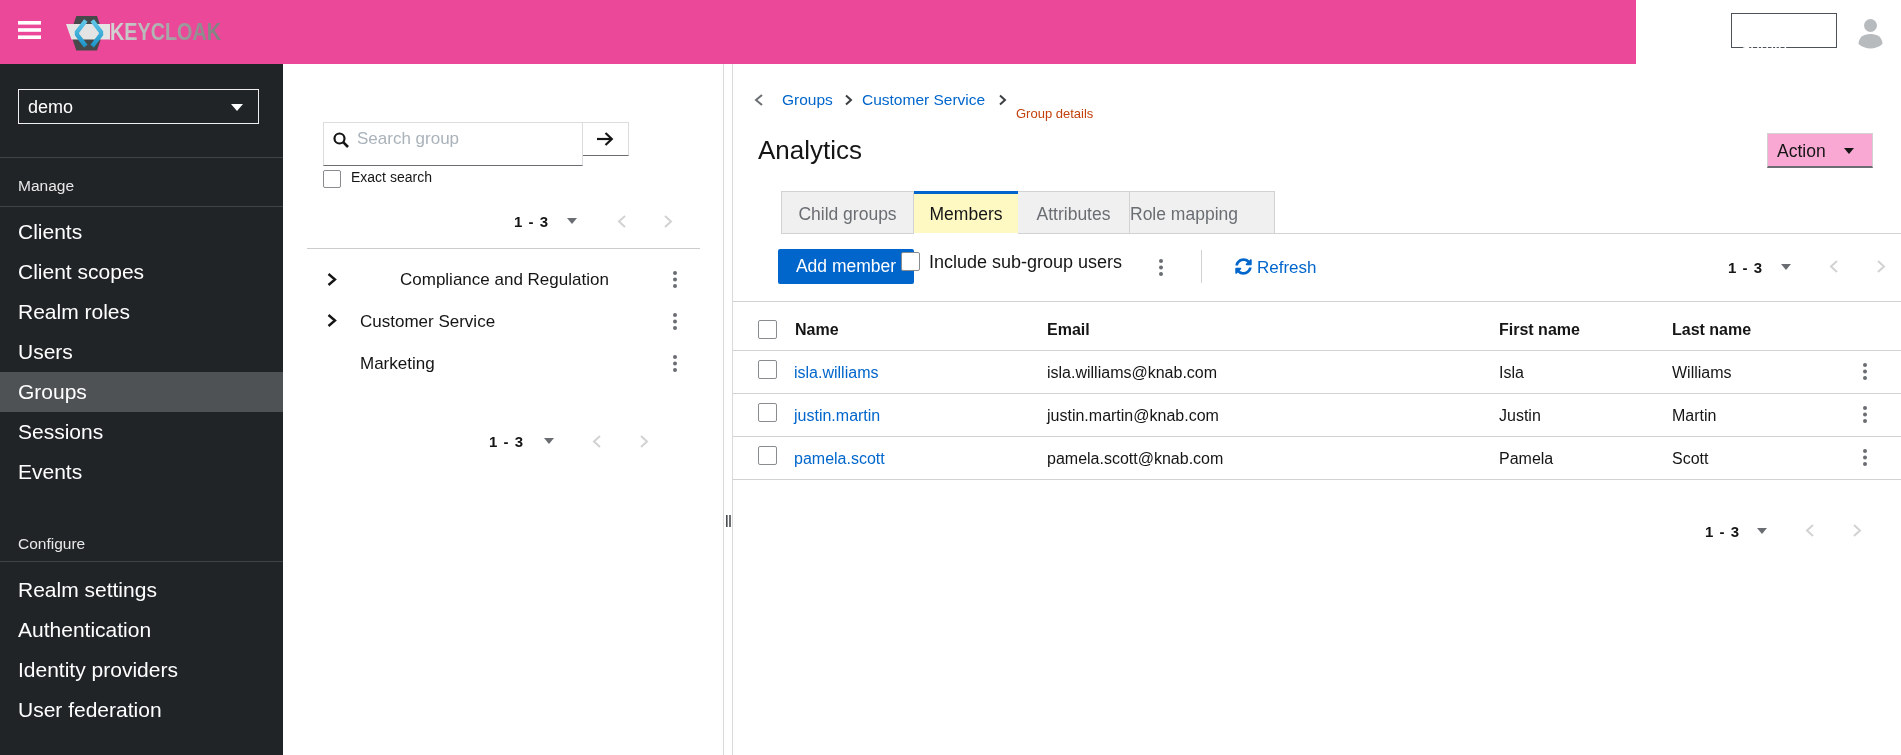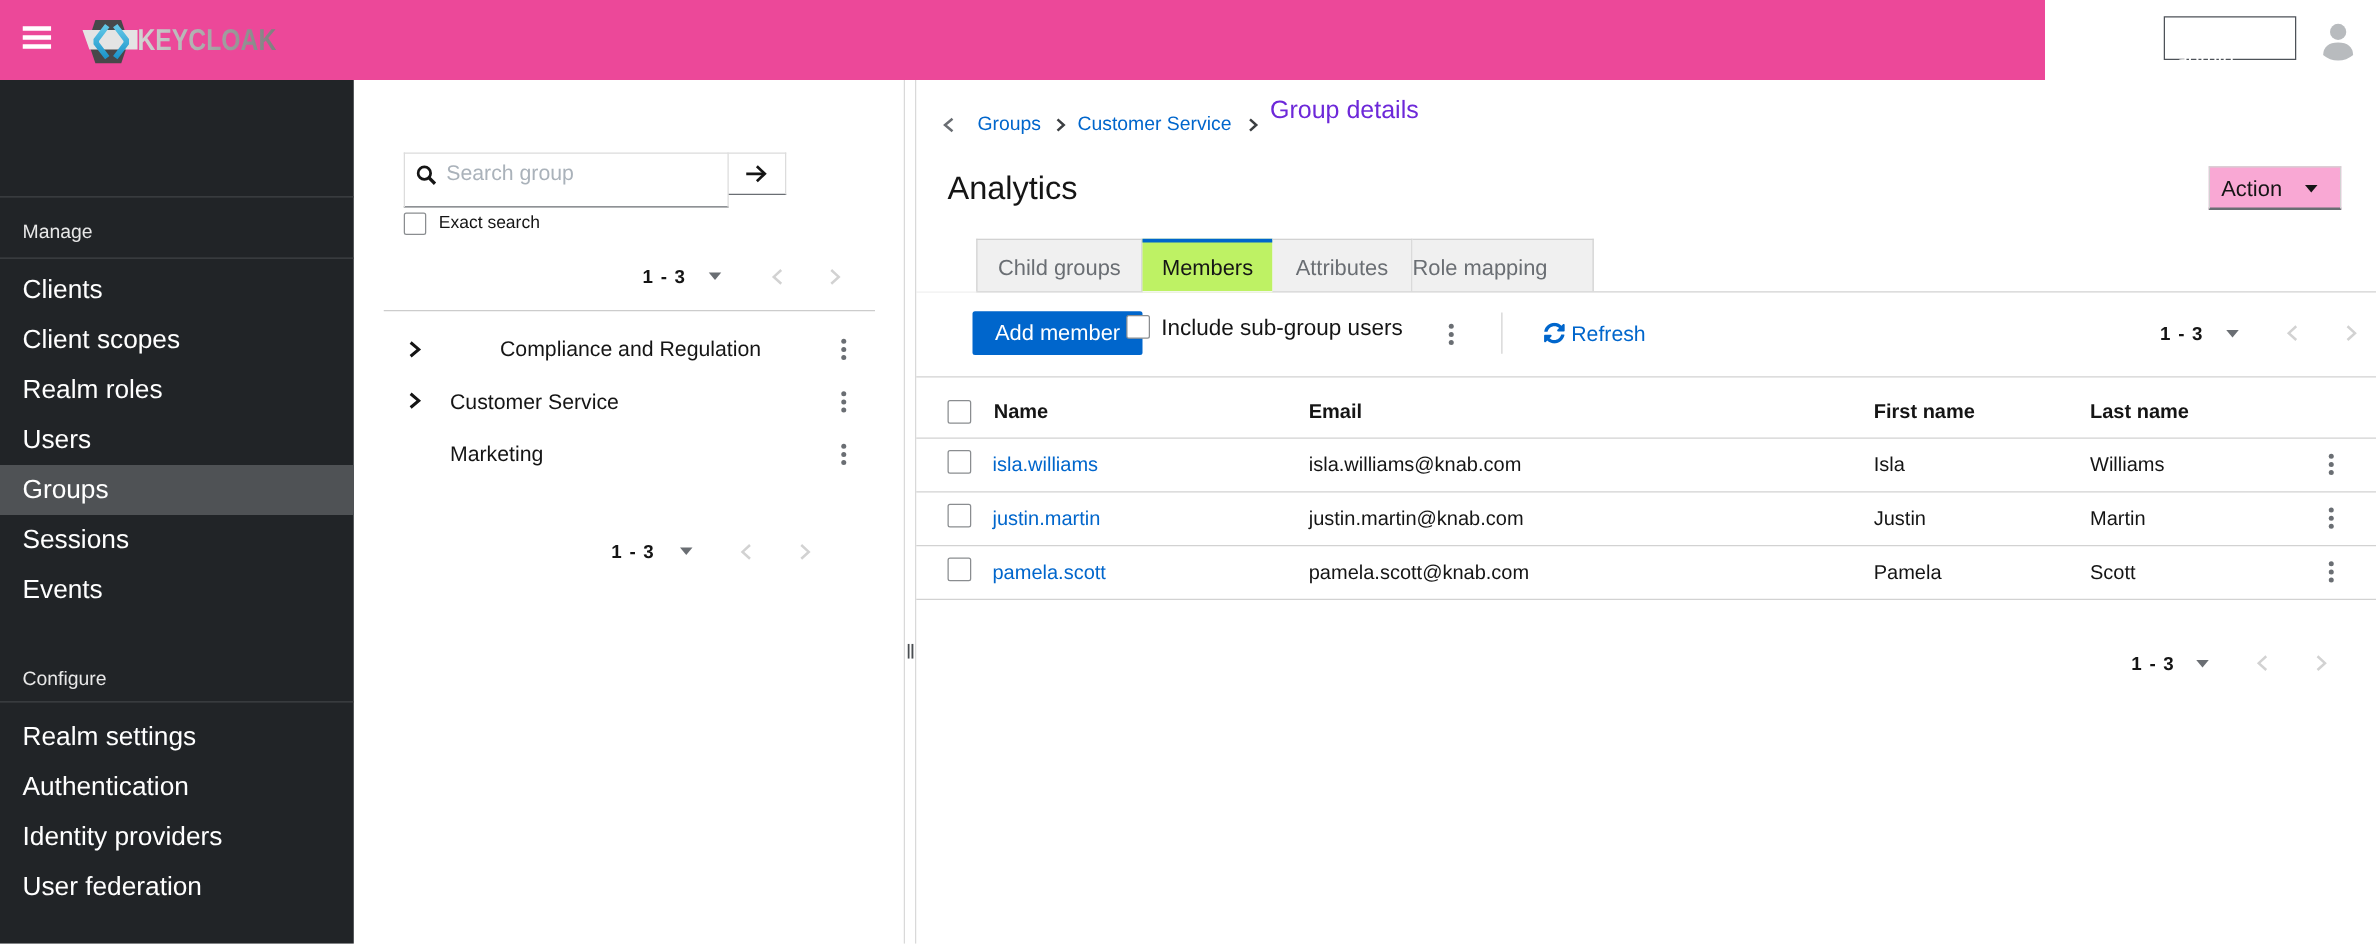--- a/index.html
+++ b/index.html
@@ -65,20 +65,24 @@
 
   <svg class="abs" style="left:1852px; top:12px;" width="37" height="37" viewBox="0 0 37 37">
     <circle cx="18.5" cy="18.5" r="18.5" fill="#fff"></circle>
     <circle cx="18.5" cy="13.5" r="6.5" fill="#b8bbbe"></circle>
     <path d="M 6.5 32 Q 7 22 18.5 22 Q 30 22 30.5 32 A 18.5 18.5 0 0 1 6.5 32 Z" fill="#b8bbbe"></path>
   </svg>
 </div>
 
 <div id="side">
 
+  <div class="abs" style="left:18px; top:25px; width:241px; height:35px; border:1px solid #f0f0f0;">
+    <span class="abs" style="left:9px; top:7px; font-size:18px; color:#fff;">demo</span>
+    <span class="caret abs" style="left:212px; top:14px; border-top-color:#fff; border-left-width:6px; border-right-width:6px; border-top-width:7px;"></span>
+  </div>
   <div class="sdiv" style="top:93px;"></div>
   <div class="sectitle" style="top:113px;">Manage</div>
   <div class="sdiv" style="top:142px;"></div>
   <div class="navsel" style="top:308px;"></div>
   <div class="navitem" style="top:148px;">Clients</div>
   <div class="navitem" style="top:188px;">Client scopes</div>
   <div class="navitem" style="top:228px;">Realm roles</div>
   <div class="navitem" style="top:268px;">Users</div>
   <div class="navitem" style="top:308px;">Groups</div>
   <div class="navitem" style="top:348px;">Sessions</div>
@@ -170,31 +174,31 @@
       <polyline points="8,2 2,7 8,12" fill="none" stroke="#6a6e73" stroke-width="2"></polyline>
     </svg>
   <span class="abs link" style="left:782px; top:91px; font-size:15.5px;">Groups</span>
   <svg class="abs" style="left:844px; top:94px;" width="9" height="12">
       <polyline points="2,1.5 7,6 2,10.5" fill="none" stroke="#3c3f42" stroke-width="2"></polyline>
     </svg>
   <span class="abs link" style="left:862px; top:91px; font-size:15.5px;">Customer Service</span>
   <svg class="abs" style="left:998px; top:94px;" width="9" height="12">
       <polyline points="2,1.5 7,6 2,10.5" fill="none" stroke="#3c3f42" stroke-width="2"></polyline>
     </svg>
-  <span class="abs" style="left:1016px; top:77px; font-size:20px; color:#6d28d9;">Group details</span>
+  <span class="abs" style="left:1016px; top:106px; font-size:13px; color:#c2410c;">Group details</span>
 
   <span class="abs" style="left:758px; top:135px; font-size:26px; color:#151515;">Analytics</span>
 
   <div class="abs" style="left:1767px; top:133px; width:106px; height:35px; border:1px solid #d2d2d2; border-bottom:2px solid #6a6e73; background:#f9a8d4;">
     <span class="abs" style="left:9px; top:7px; font-size:17.5px; color:#151515;">Action</span>
     <span class="caret abs" style="left:76px; top:14px; border-top-color:#151515;"></span>
   </div>
 
   <div class="abs" style="left:781px; top:191px; width:133px; height:42px; background:#f0f0f0; border:1px solid #d2d2d2; border-bottom:none; color:#6a6e73; font-size:17.5px; text-align:center; line-height:45px;">Child groups</div>
-  <div class="abs" style="left:914px; top:191px; width:104px; height:43px; background:#bef264; border-top:3px solid #0066cc; color:#151515; font-size:17.5px; text-align:center; line-height:41px;">Members</div>
+  <div class="abs" style="left:914px; top:191px; width:104px; height:43px; background:#fef9c3; border-top:3px solid #0066cc; color:#151515; font-size:17.5px; text-align:center; line-height:41px;">Members</div>
   <div class="abs" style="left:1018px; top:191px; width:112px; height:42px; background:#f0f0f0; border:1px solid #d2d2d2; border-bottom:none; border-left:none; color:#6a6e73; font-size:17.5px; text-align:center; line-height:45px;">Attributes</div>
   <div class="abs" style="left:1130px; top:191px; width:145px; height:42px; background:#f0f0f0; border:1px solid #d2d2d2; border-bottom:none; border-left:none; color:#6a6e73; font-size:17.5px; line-height:45px;">Role mapping</div>
   <div class="abs" style="left:733px; top:233px; width:1168px; border-top:1px solid #d2d2d2;"></div>
   <div class="abs" style="left:733px; top:233px; width:48px; border-top:1px solid #fff;"></div>
   <div class="abs" style="left:914px; top:233px; width:104px; border-top:1px solid #fff;"></div>
 
   <div class="abs" style="left:749px; top:249px; width:136px; height:35px; background:#0066cc; border-radius:2px; color:#fff; font-size:17.5px; text-align:center; line-height:35px;margin-left:29px;">Add member</div>
   <div class="cbx2" style="left:901px; top:252px;"></div>
   <span class="abs t18" style="left:929px; top:252px;">Include sub-group users</span>
   <svg class="kebab abs" style="left:1157px; top:258px;" width="8" height="19">

